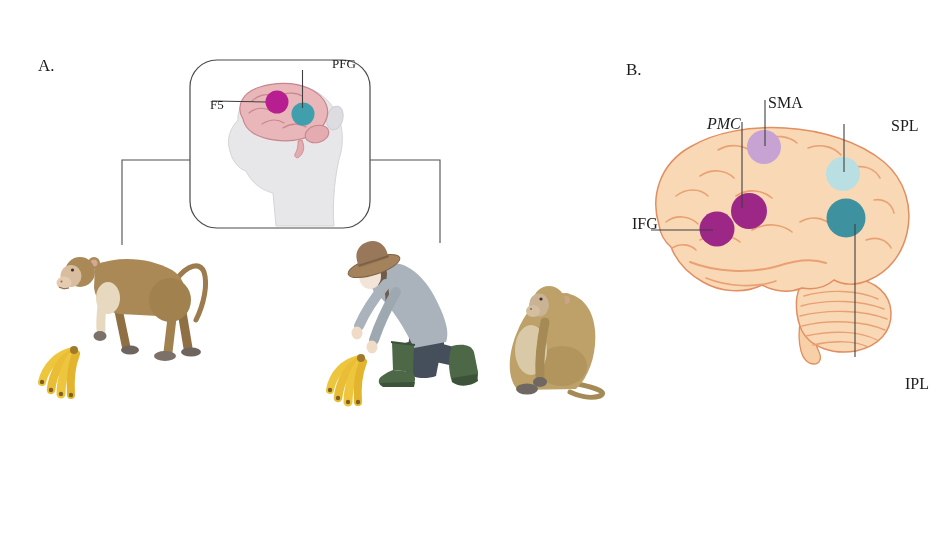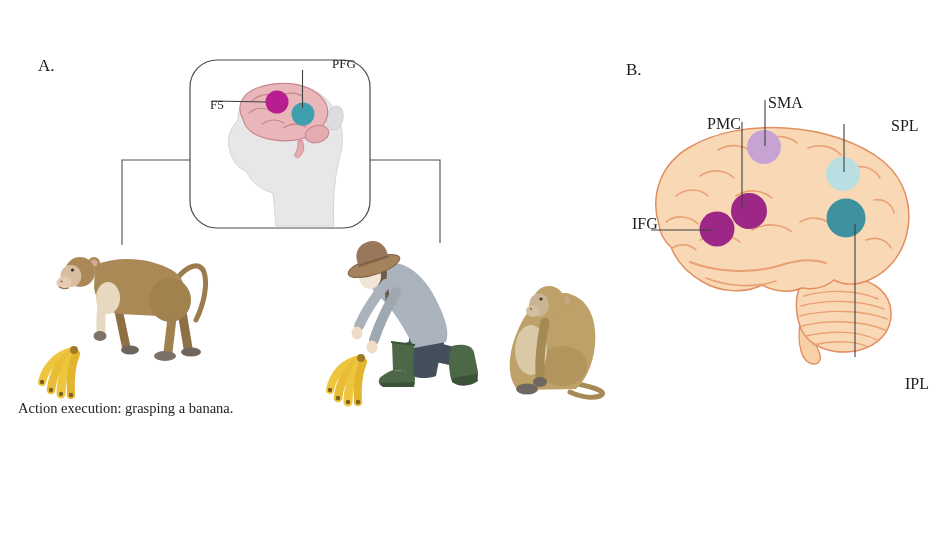--- a/index.html
+++ b/index.html
@@ -191,21 +191,20 @@
       <line x1="855" y1="224" x2="855" y2="357" stroke="#3f3f3f" stroke-width="1.1"></line>
     </g>
   </svg>
 
   <div class="lbl panel-letter" style="left:38px; top:57px;">A.</div>
   <div class="lbl panel-letter" style="left:626px; top:61px;">B.</div>
 
   <div class="lbl inset-lbl" style="left:210px; top:86px;margin-top:12px;">F5</div>
   <div class="lbl inset-lbl" style="left:307px; top:57px;margin-left:25px;">PFG</div>
 
-  <div class="lbl region-lbl" style="left:707px; top:115px;">PMC</div>
+  <div class="lbl region-lbl" style="left:707px; top:115px;font-style:italic;">PMC</div>
   <div class="lbl region-lbl" style="left:768px; top:94px;">SMA</div>
   <div class="lbl region-lbl" style="left:848px; top:117px;margin-left:43px;">SPL</div>
   <div class="lbl region-lbl" style="left:624px; top:215px;margin-left:8px;">IFG</div>
   <div class="lbl region-lbl" style="left:905px; top:343px;margin-top:32px;">IPL</div>
 
-  <div class="lbl caption" style="left:18px; top:401px;">Action execution: grasping a banana.</div>
 
 </div>
 
 </body></html>

